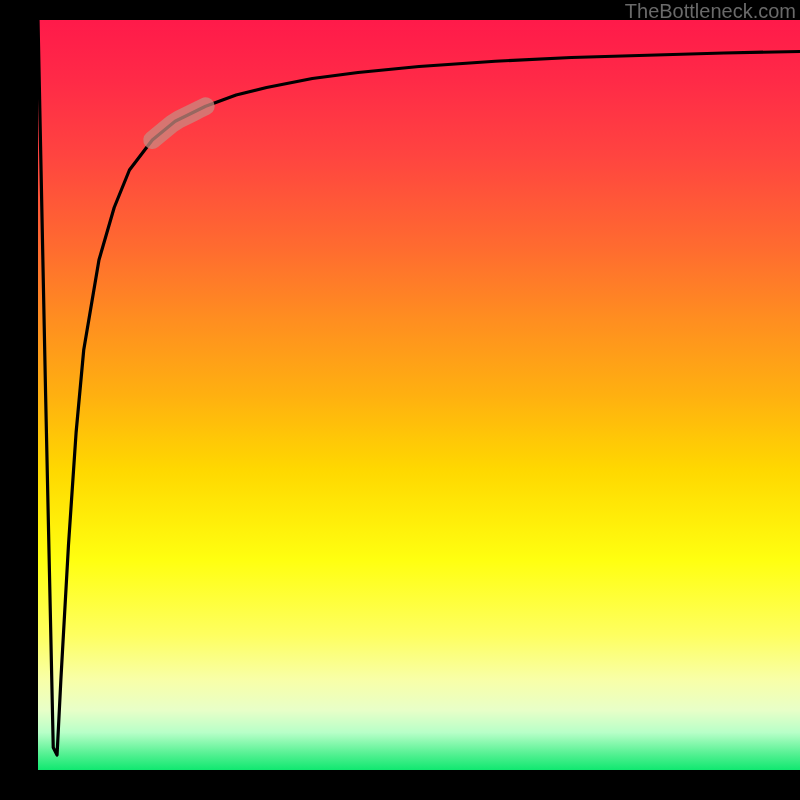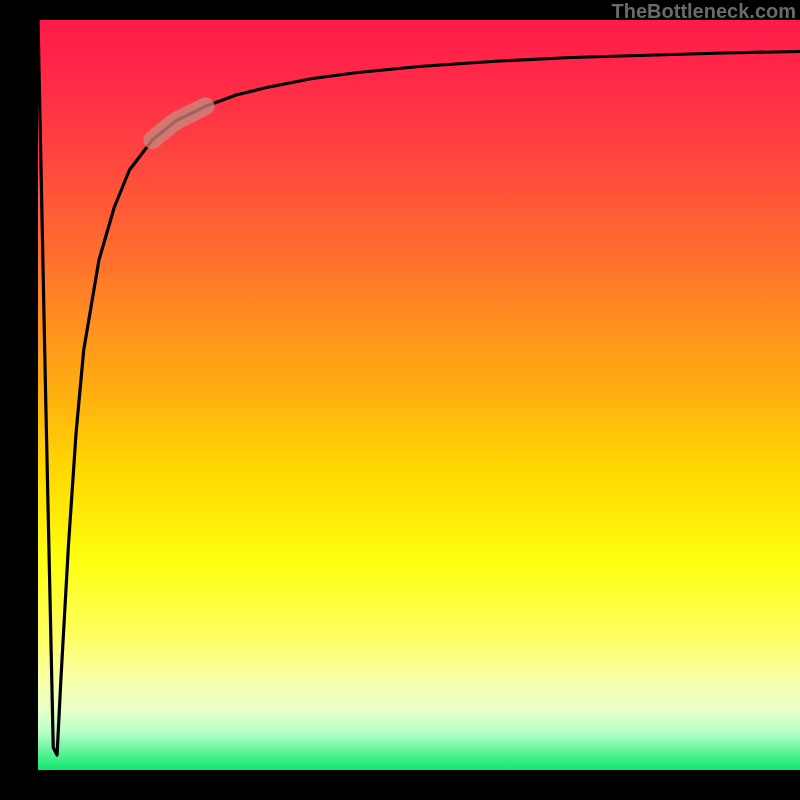--- a/index.html
+++ b/index.html
@@ -40,21 +40,21 @@
     #50f090 98%,
     #10e870 100%
   );
 }
 .attribution {
   position: absolute;
   top: 0px;
   right: 4px;
   color: #6a6a6a;
   font-size: 20px;
-  font-weight: 700;
+  font-weight: 400;
   letter-spacing: 0px;
 }
 .curve {
   position: absolute;
   top: 20px;
   left: 38px;
   width: 762px;
   height: 750px;
   pointer-events: none;
 }

